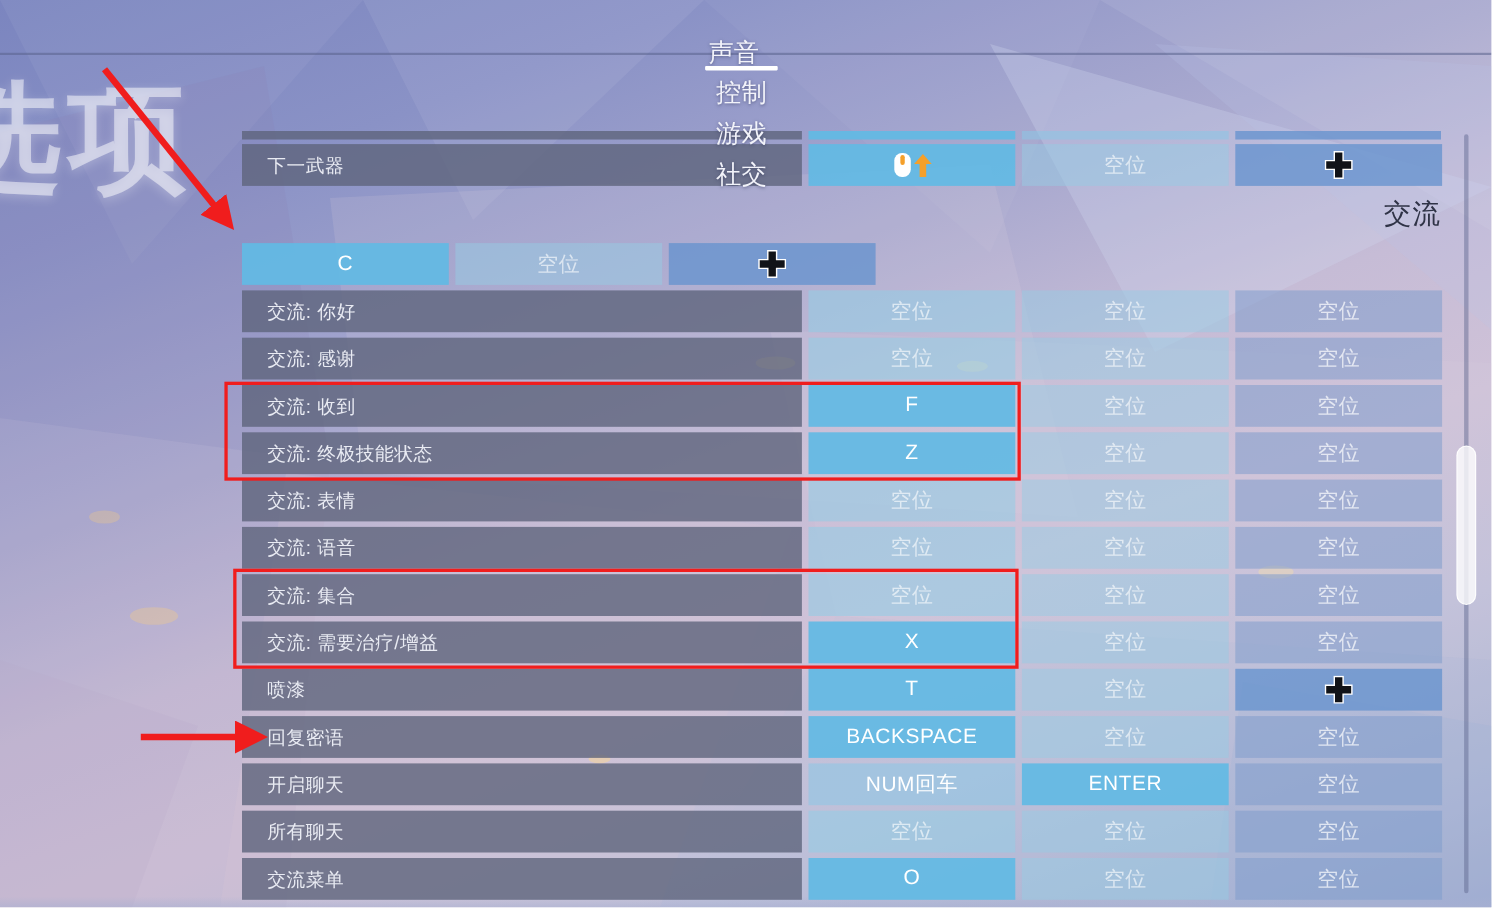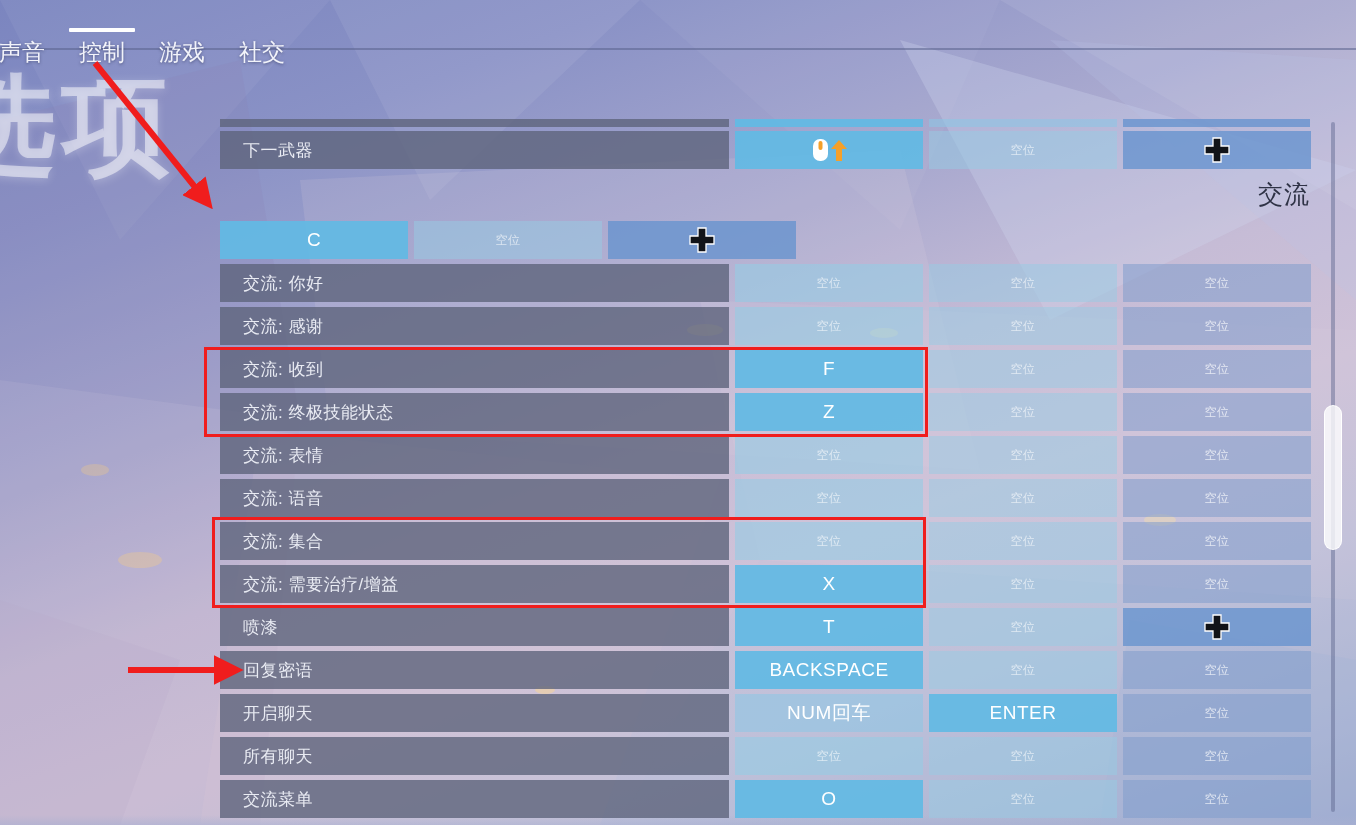--- a/index.html
+++ b/index.html
@@ -34,20 +34,21 @@
   
   .tabbar {
     position: absolute;
     left: 0; top: 28px;
     width: 100%;
     height: 46px;
     display: flex;
     align-items: center;
     padding-left: 0px;
     z-index: 6;
+    flex-direction: column;
   }
   .tab {
     position: relative;
     font-size: 23px;
     color: #f2f3fa;
     padding: 4px 13px 2px 13px;
     margin-right: 8px;
     white-space: nowrap;
     text-shadow: 0 1px 3px rgba(40,45,80,0.55);
   }
@@ -104,21 +105,21 @@
     display: flex;
     align-items: center;
     justify-content: center;
     color: #ffffff;
     font-size: 19px;
     letter-spacing: 0.5px;
   }
   .cell-key.k1 { background: rgba(98,186,228,0.92); }
   .cell-key.k2 { background: rgba(138,199,230,0.55); }
   .cell-key.k3 { background: rgba(104,147,206,0.80); flex: 0 0 188px; }
-  .cell-key.empty { color: rgba(255,255,255,0.62); font-size: 12px; }
+  .cell-key.empty { color: rgba(255,255,255,0.62); font-size: 19px; }
   .cell-key.k1.empty { background: rgba(150,203,228,0.62); }
   .cell-key.k2.empty { background: rgba(150,203,228,0.50); }
   .cell-key.k3.empty { background: rgba(128,156,204,0.55); color: rgba(255,255,255,0.70); }
 
   
   .section-title {
     color: #2f3346;
     font-size: 25px;
     margin: 9px 0 10px 23px;
     letter-spacing: 1px;

